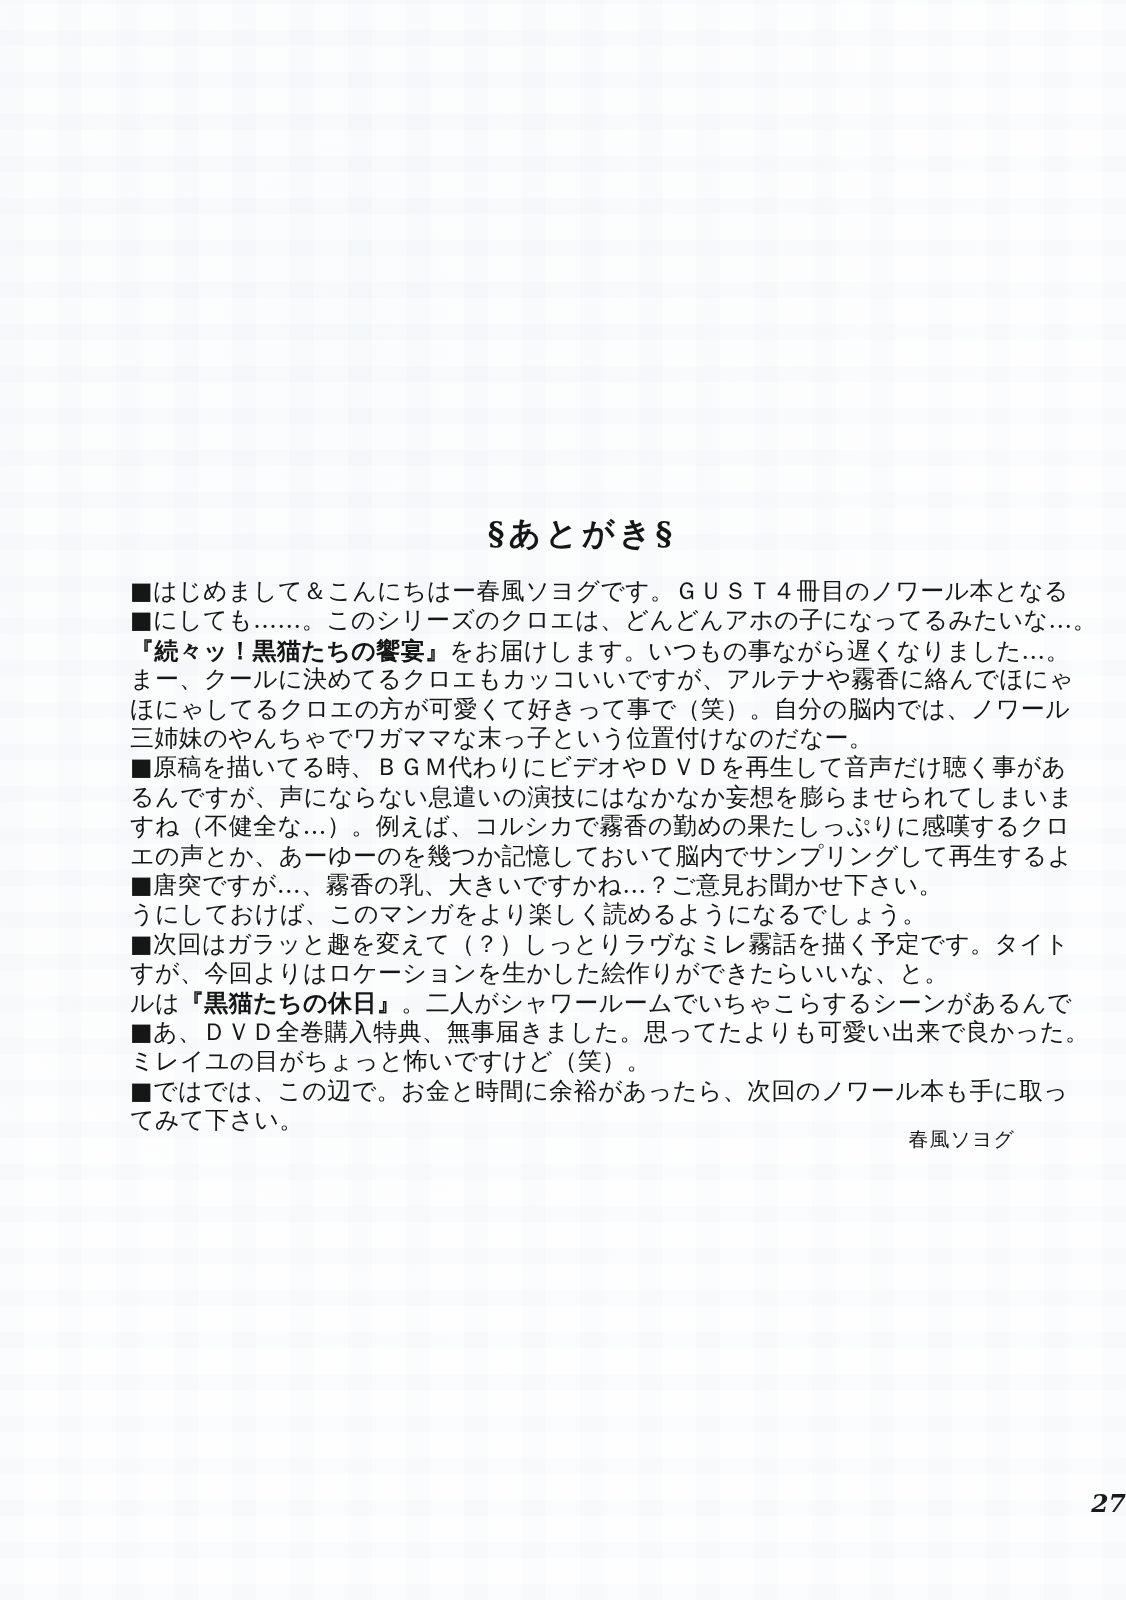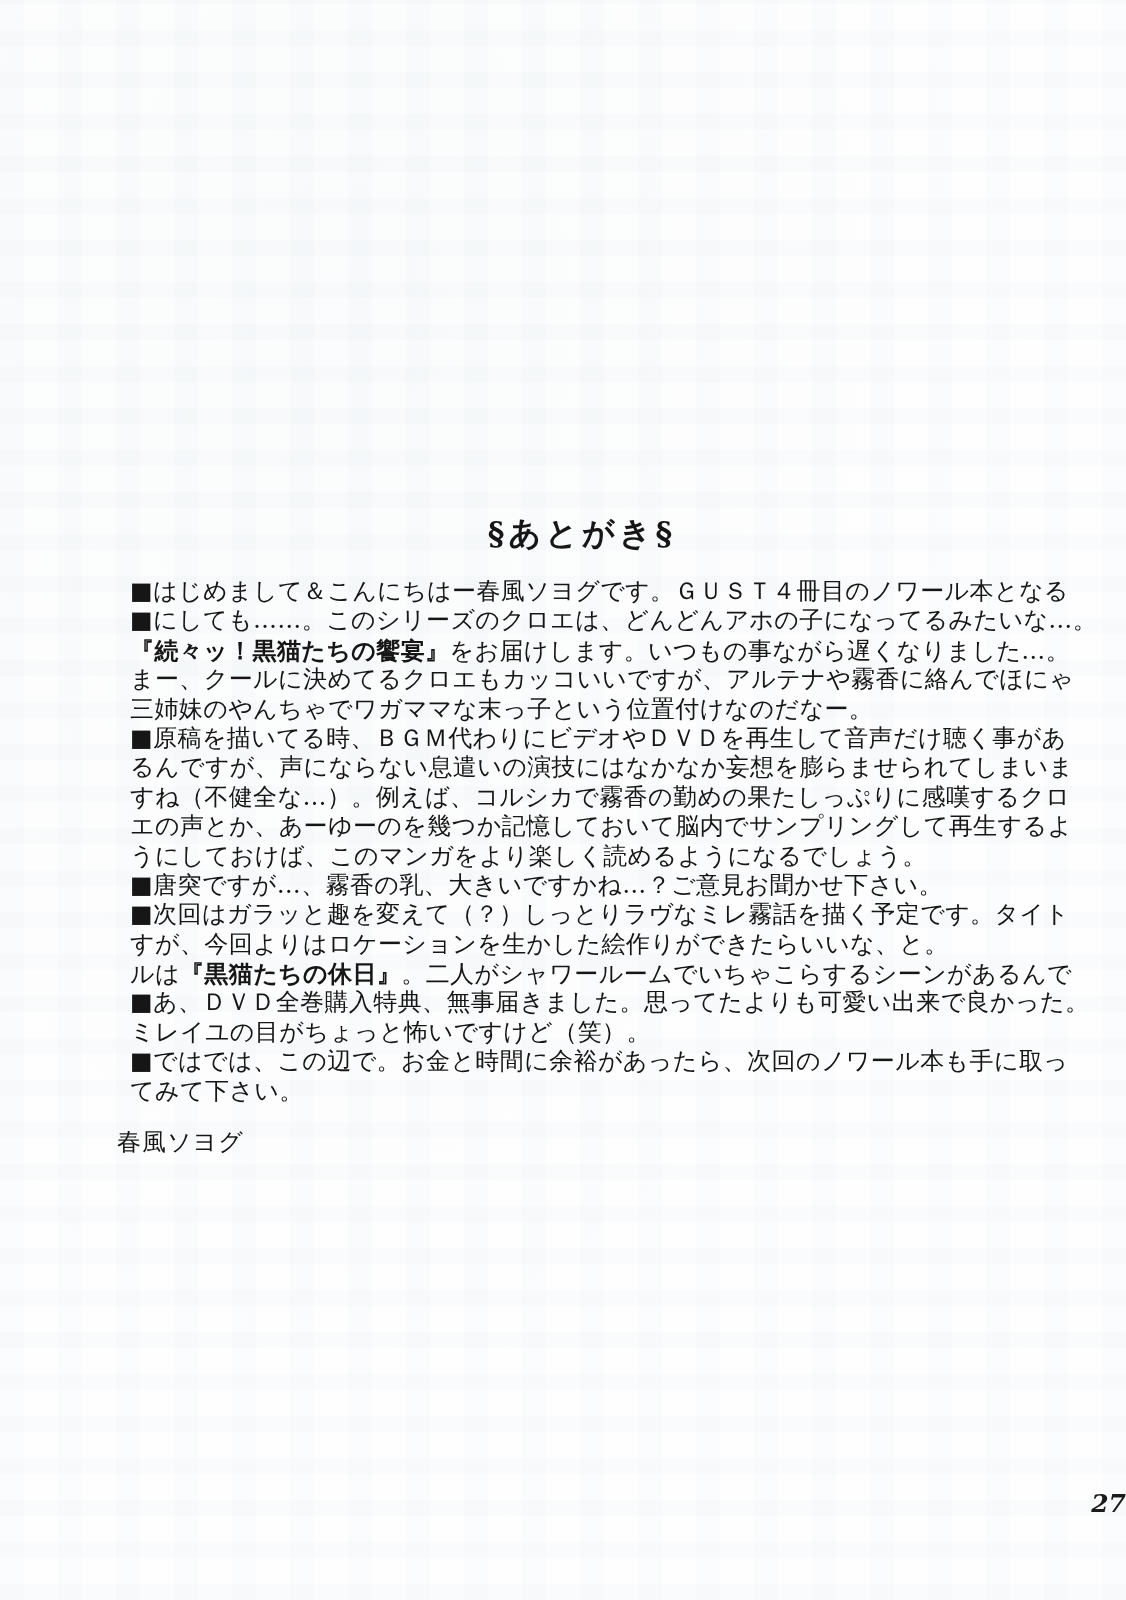--- a/index.html
+++ b/index.html
@@ -45,21 +45,22 @@
     white-space: nowrap;
     height: 29.4px;
   }
   .seg { font-weight: normal; }
   .seg.bold { font-weight: bold; }
   .signature {
     position: absolute;
     top: 1126px;
     left: 117px;
     width: 898px;
-    font-size: 24px;
+    text-align: right;
+    font-size: 20px;
     letter-spacing: 1px;
   }
   .page-number {
     position: absolute;
     top: 1489px;
     left: 0;
     width: 1126px;
     text-align: right;
     font-size: 25px;
     font-style: italic;
@@ -72,27 +73,28 @@
 <body>
 
 <div class="page">
   <div class="title">§あとがき§</div>
 
   <div class="body-block" id="body-lines">
       <div class="text-line"><span class="seg">■はじめまして＆こんにちはー春風ソヨグです。ＧＵＳＴ４冊目のノワール本となる</span></div>
       <div class="text-line"><span class="seg">■にしても……。このシリーズのクロエは、どんどんアホの子になってるみたいな…。</span></div>
       <div class="text-line"><span class="seg bold">『続々ッ！黒猫たちの饗宴』</span><span class="seg">をお届けします。いつもの事ながら遅くなりました…。</span></div>
       <div class="text-line"><span class="seg">まー、クールに決めてるクロエもカッコいいですが、アルテナや霧香に絡んでほにゃ</span></div>
+      <div class="text-line"><span class="seg">ほにゃしてるクロエの方が可愛くて好きって事で（笑）。自分の脳内では、ノワール</span></div>
       <div class="text-line"><span class="seg">三姉妹のやんちゃでワガママな末っ子という位置付けなのだなー。</span></div>
       <div class="text-line"><span class="seg">■原稿を描いてる時、ＢＧＭ代わりにビデオやＤＶＤを再生して音声だけ聴く事があ</span></div>
       <div class="text-line"><span class="seg">るんですが、声にならない息遣いの演技にはなかなか妄想を膨らませられてしまいま</span></div>
       <div class="text-line"><span class="seg">すね（不健全な…）。例えば、コルシカで霧香の勤めの果たしっぷりに感嘆するクロ</span></div>
       <div class="text-line"><span class="seg">エの声とか、あーゆーのを幾つか記憶しておいて脳内でサンプリングして再生するよ</span></div>
+      <div class="text-line"><span class="seg">■唐突ですが…、霧香の乳、大きいですかね…？ご意見お聞かせ下さい。</span></div>
       <div class="text-line"><span class="seg">うにしておけば、このマンガをより楽しく読めるようになるでしょう。</span></div>
-      <div class="text-line"><span class="seg">■唐突ですが…、霧香の乳、大きいですかね…？ご意見お聞かせ下さい。</span></div>
       <div class="text-line"><span class="seg">■次回はガラッと趣を変えて（？）しっとりラヴなミレ霧話を描く予定です。タイト</span></div>
       <div class="text-line"><span class="seg">すが、今回よりはロケーションを生かした絵作りができたらいいな、と。</span></div>
       <div class="text-line"><span class="seg">ルは</span><span class="seg bold">『黒猫たちの休日』</span><span class="seg">。二人がシャワールームでいちゃこらするシーンがあるんで</span></div>
       <div class="text-line"><span class="seg">■あ、ＤＶＤ全巻購入特典、無事届きました。思ってたよりも可愛い出来で良かった。</span></div>
       <div class="text-line"><span class="seg">ミレイユの目がちょっと怖いですけど（笑）。</span></div>
       <div class="text-line"><span class="seg">■ではでは、この辺で。お金と時間に余裕があったら、次回のノワール本も手に取っ</span></div>
       <div class="text-line"><span class="seg">てみて下さい。</span></div>
     </div>
 
   <div class="signature">春風ソヨグ</div>

